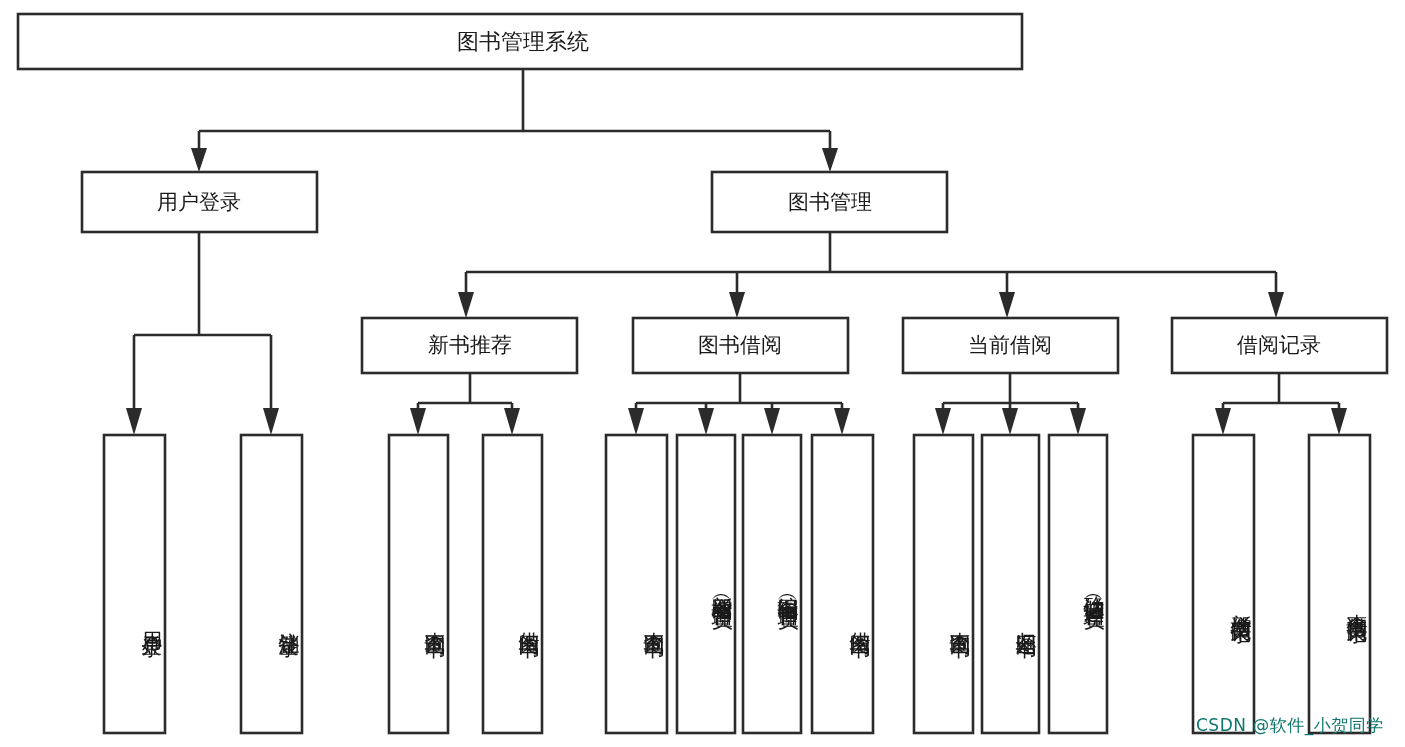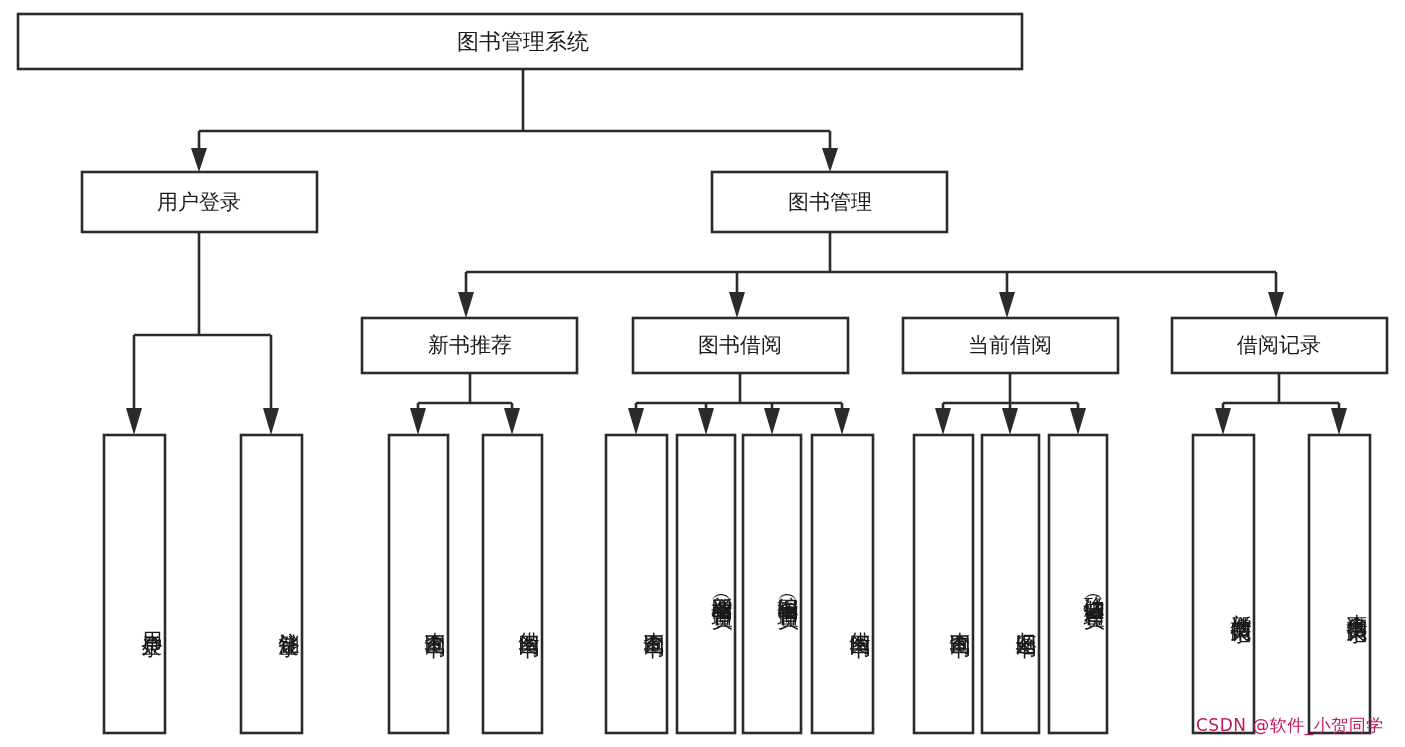--- a/index.html
+++ b/index.html
@@ -69,21 +69,21 @@
     white-space: nowrap;
     display: flex;
     align-items: flex-start;
     justify-content: center;
     pointer-events: none;
   }
   .watermark {
     position: absolute;
     font-family: "DejaVu Sans", "Liberation Sans", sans-serif;
     font-size: 17px;
-    color: #be185d;
+    color: #0f766e;
     white-space: nowrap;
     letter-spacing: 0.5px;
   }
 </style>
 </head>
 <body>
 
 <div id="diagram-root">
 
   <svg id="tree-svg" viewBox="0 0 1405 747">

